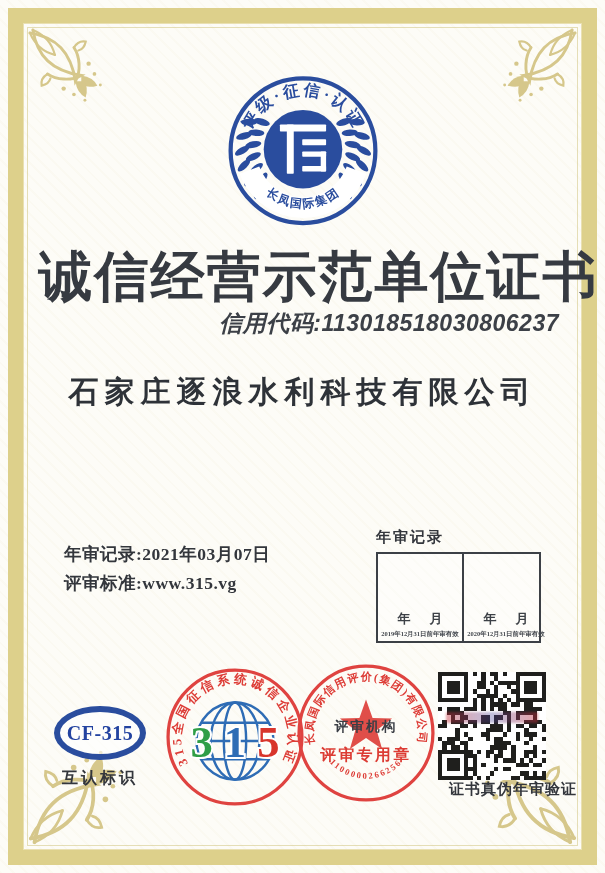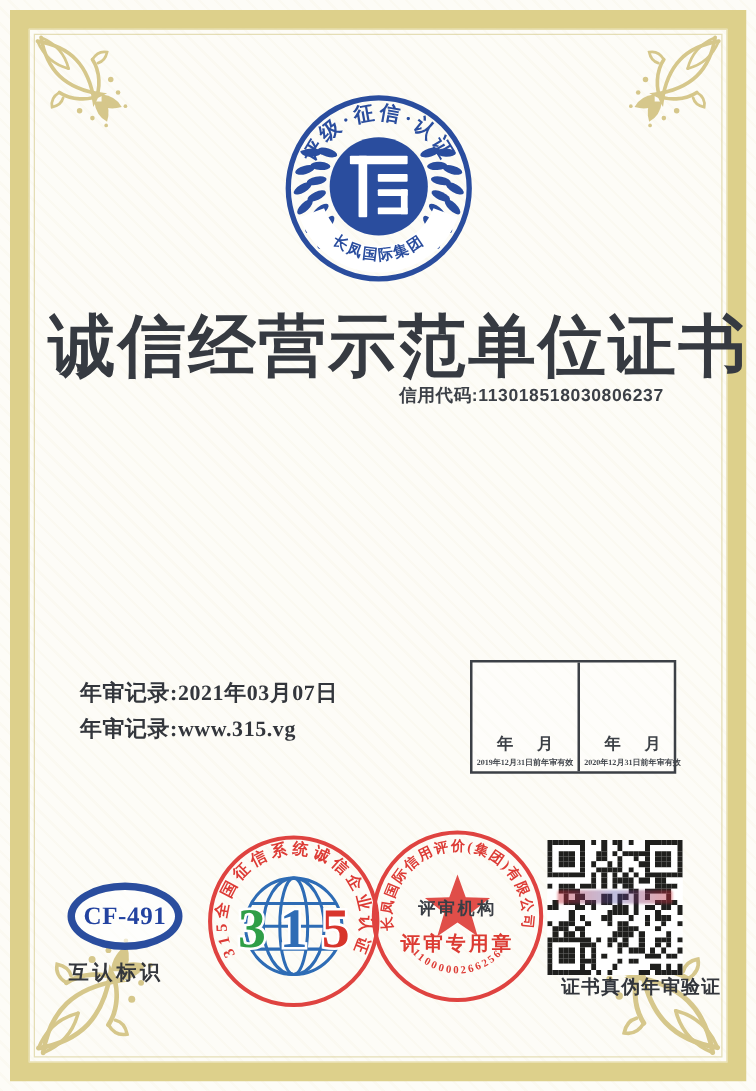--- a/index.html
+++ b/index.html
@@ -37,23 +37,24 @@
   .logo svg{ width:100%; height:100%; }
   .logo text{ font-family:"Liberation Serif", serif; font-weight:bold; }
 
   
   .title{
     position:absolute; top:241px; left:16px; width:100%;
     text-align:center; font-size:54px; font-weight:bold; letter-spacing:2px;
     color:#363a41; font-family:"Liberation Sans", sans-serif;
   }
   .credit{
-    position:absolute; top:308px; right:74px;
-    font-size:14px; font-weight:bold; color:#3c4047; letter-spacing:0.5px;
+    position:absolute; top:308px; right:46px;
+    font-size:23px; font-weight:bold; color:#3c4047; letter-spacing:0.5px;
     font-family:"Liberation Sans", sans-serif;
+    font-style:italic;
   }
 
   .company{
     position:absolute; top:372px; left:0; width:100%;
     text-align:center; font-size:30px; font-weight:bold; letter-spacing:6px;
     color:#2e3238; font-family:"Liberation Sans", sans-serif;
   }
   .award{
     position:absolute; top:442px; left:0; width:100%;
     text-align:center; font-size:37px; font-weight:bold; letter-spacing:1px;
@@ -98,21 +99,21 @@
     position:absolute; left:54px; top:706px; width:92px; height:54px;
     border:6px solid #2a4d9e; border-radius:50%;
     display:flex; align-items:center; justify-content:center;
     background:rgba(255,255,255,.6);
   }
   .seal-cf span{
     font-family:"Liberation Serif", serif; font-weight:bold;
     color:#2343a0; font-size:20px; letter-spacing:0.5px;
   }
   .mutual{
-    position:absolute; left:55px; top:768px; width:90px; text-align:left;
+    position:absolute; left:55px; top:768px; width:90px; text-align:center;
     font-family:"Liberation Serif", serif; font-weight:bold;
     font-size:16px; letter-spacing:3px; color:#33363c;
   }
 
   .seal-globe{ position:absolute; left:164px; top:666px; width:142px; height:142px; }
   .seal-star { position:absolute; left:295px; top:662px; width:142px; height:142px; }
   .seal-globe svg,.seal-star svg{ width:100%; height:100%; }
   .seal-globe text,.seal-star text{ font-family:"Liberation Serif", serif; font-weight:bold; }
 
   
@@ -291,47 +292,49 @@
       </g>
       <text font-size="21" fill="#2a4d9e" letter-spacing="4">
         <textPath href="#arcTop" startOffset="50%" text-anchor="middle">评级·征信·认证</textPath>
       </text>
     </svg>
   </div>
 
   <div class="title">诚信经营示范单位证书</div>
   <div class="credit">信用代码:113018518030806237</div>
 
+  <div class="company">石家庄逐浪水利科技有限公司</div>
 
   <div class="details">
     <div>年审记录:2021年03月07日</div>
-    <div>年审记录:www.315.vg</div>
+    <div>评审标准:www.315.vg</div>
   </div>
 
   <div class="annual">
+    <div class="annual-heading">年审记录</div>
     <div class="annual-box">
       <div class="annual-cell">
         <div class="ym">
           <span>年</span>
           <span>月</span>
         </div>
         <div class="annual-note">2019年12月31日前年审有效</div>
       </div>
       <div class="annual-cell">
         <div class="ym">
           <span>年</span>
           <span>月</span>
         </div>
         <div class="annual-note">2020年12月31日前年审有效</div>
       </div>
     </div>
   </div>
 
   <div class="seal-cf">
-    <span>CF-491</span>
+    <span>CF-315</span>
   </div>
   <div class="mutual">互认标识</div>
 
   <div class="seal-globe">
     <svg viewBox="0 0 140 140">
       <defs>
         <path id="gArc" d="M 32.5,107.5 A 53,53 0 1 1 107.5,107.5" fill="none"></path>
         <clipPath id="gClip">
             <circle cx="70" cy="74" r="38"></circle>
           </clipPath>

